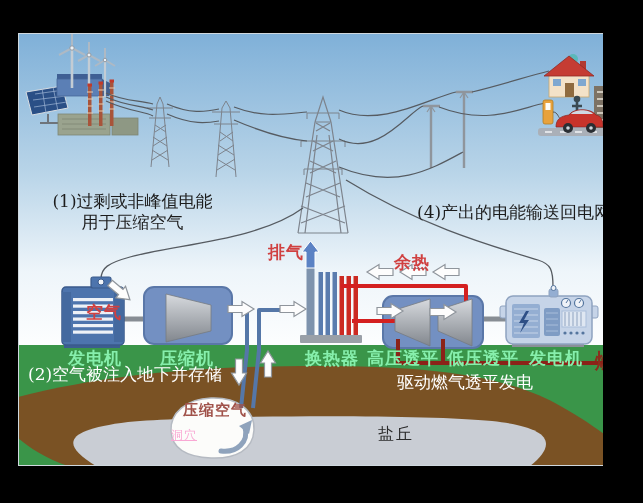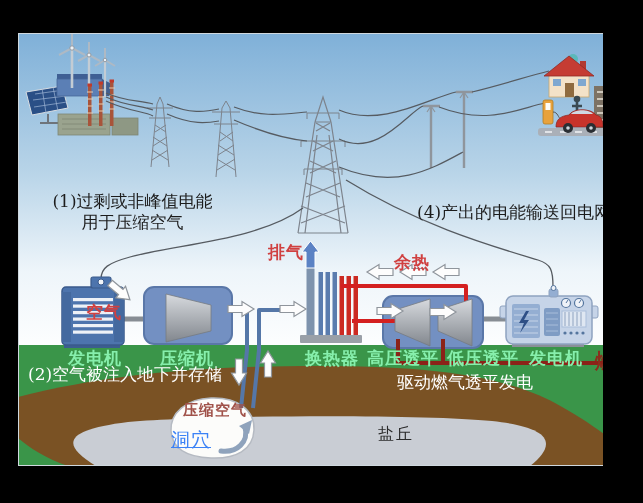--- a/index.html
+++ b/index.html
@@ -6,21 +6,21 @@
   #frame{position:relative;width:603px;height:503px;background:#000;overflow:hidden;
          font-family:"DejaVu Sans",sans-serif;}
   #scene{position:absolute;left:0;top:0;width:643px;height:503px;}
   .lbl{position:absolute;font-family:"DejaVu Serif","DejaVu Sans",serif;white-space:nowrap;}
   .ann-black{color:#1c1c1c;font-size:17px;line-height:21px;}
   .ann-white{color:#ffffff;font-size:17px;line-height:19px;}
   .flow-red{color:#d04040;font-size:17px;font-weight:bold;letter-spacing:1px;}
   .band{color:#86efac;font-size:17px;font-weight:bold;letter-spacing:1px;text-align:center;}
   .fuel-lbl{color:#8b2d1d;font-size:21px;font-weight:bold;letter-spacing:1px;text-align:center;}
   .cavern-lbl{color:#a0524a;font-size:15px;font-weight:bold;letter-spacing:1px;}
-  .dark-lbl{color:#3b82f6;font-size:19px;letter-spacing:1px;text-decoration:underline;}
+  .dark-lbl{color:#f9a8d4;font-size:12px;letter-spacing:1px;text-decoration:underline;}
   .dome-lbl{color:#2a2a2a;font-size:16px;letter-spacing:2px;}
   .center{text-align:center;}
 </style>
 </head>
 <body>
 
 <div id="frame">
 
 <svg id="scene" viewBox="0 0 643 503" xmlns="http://www.w3.org/2000/svg">
   <defs>

